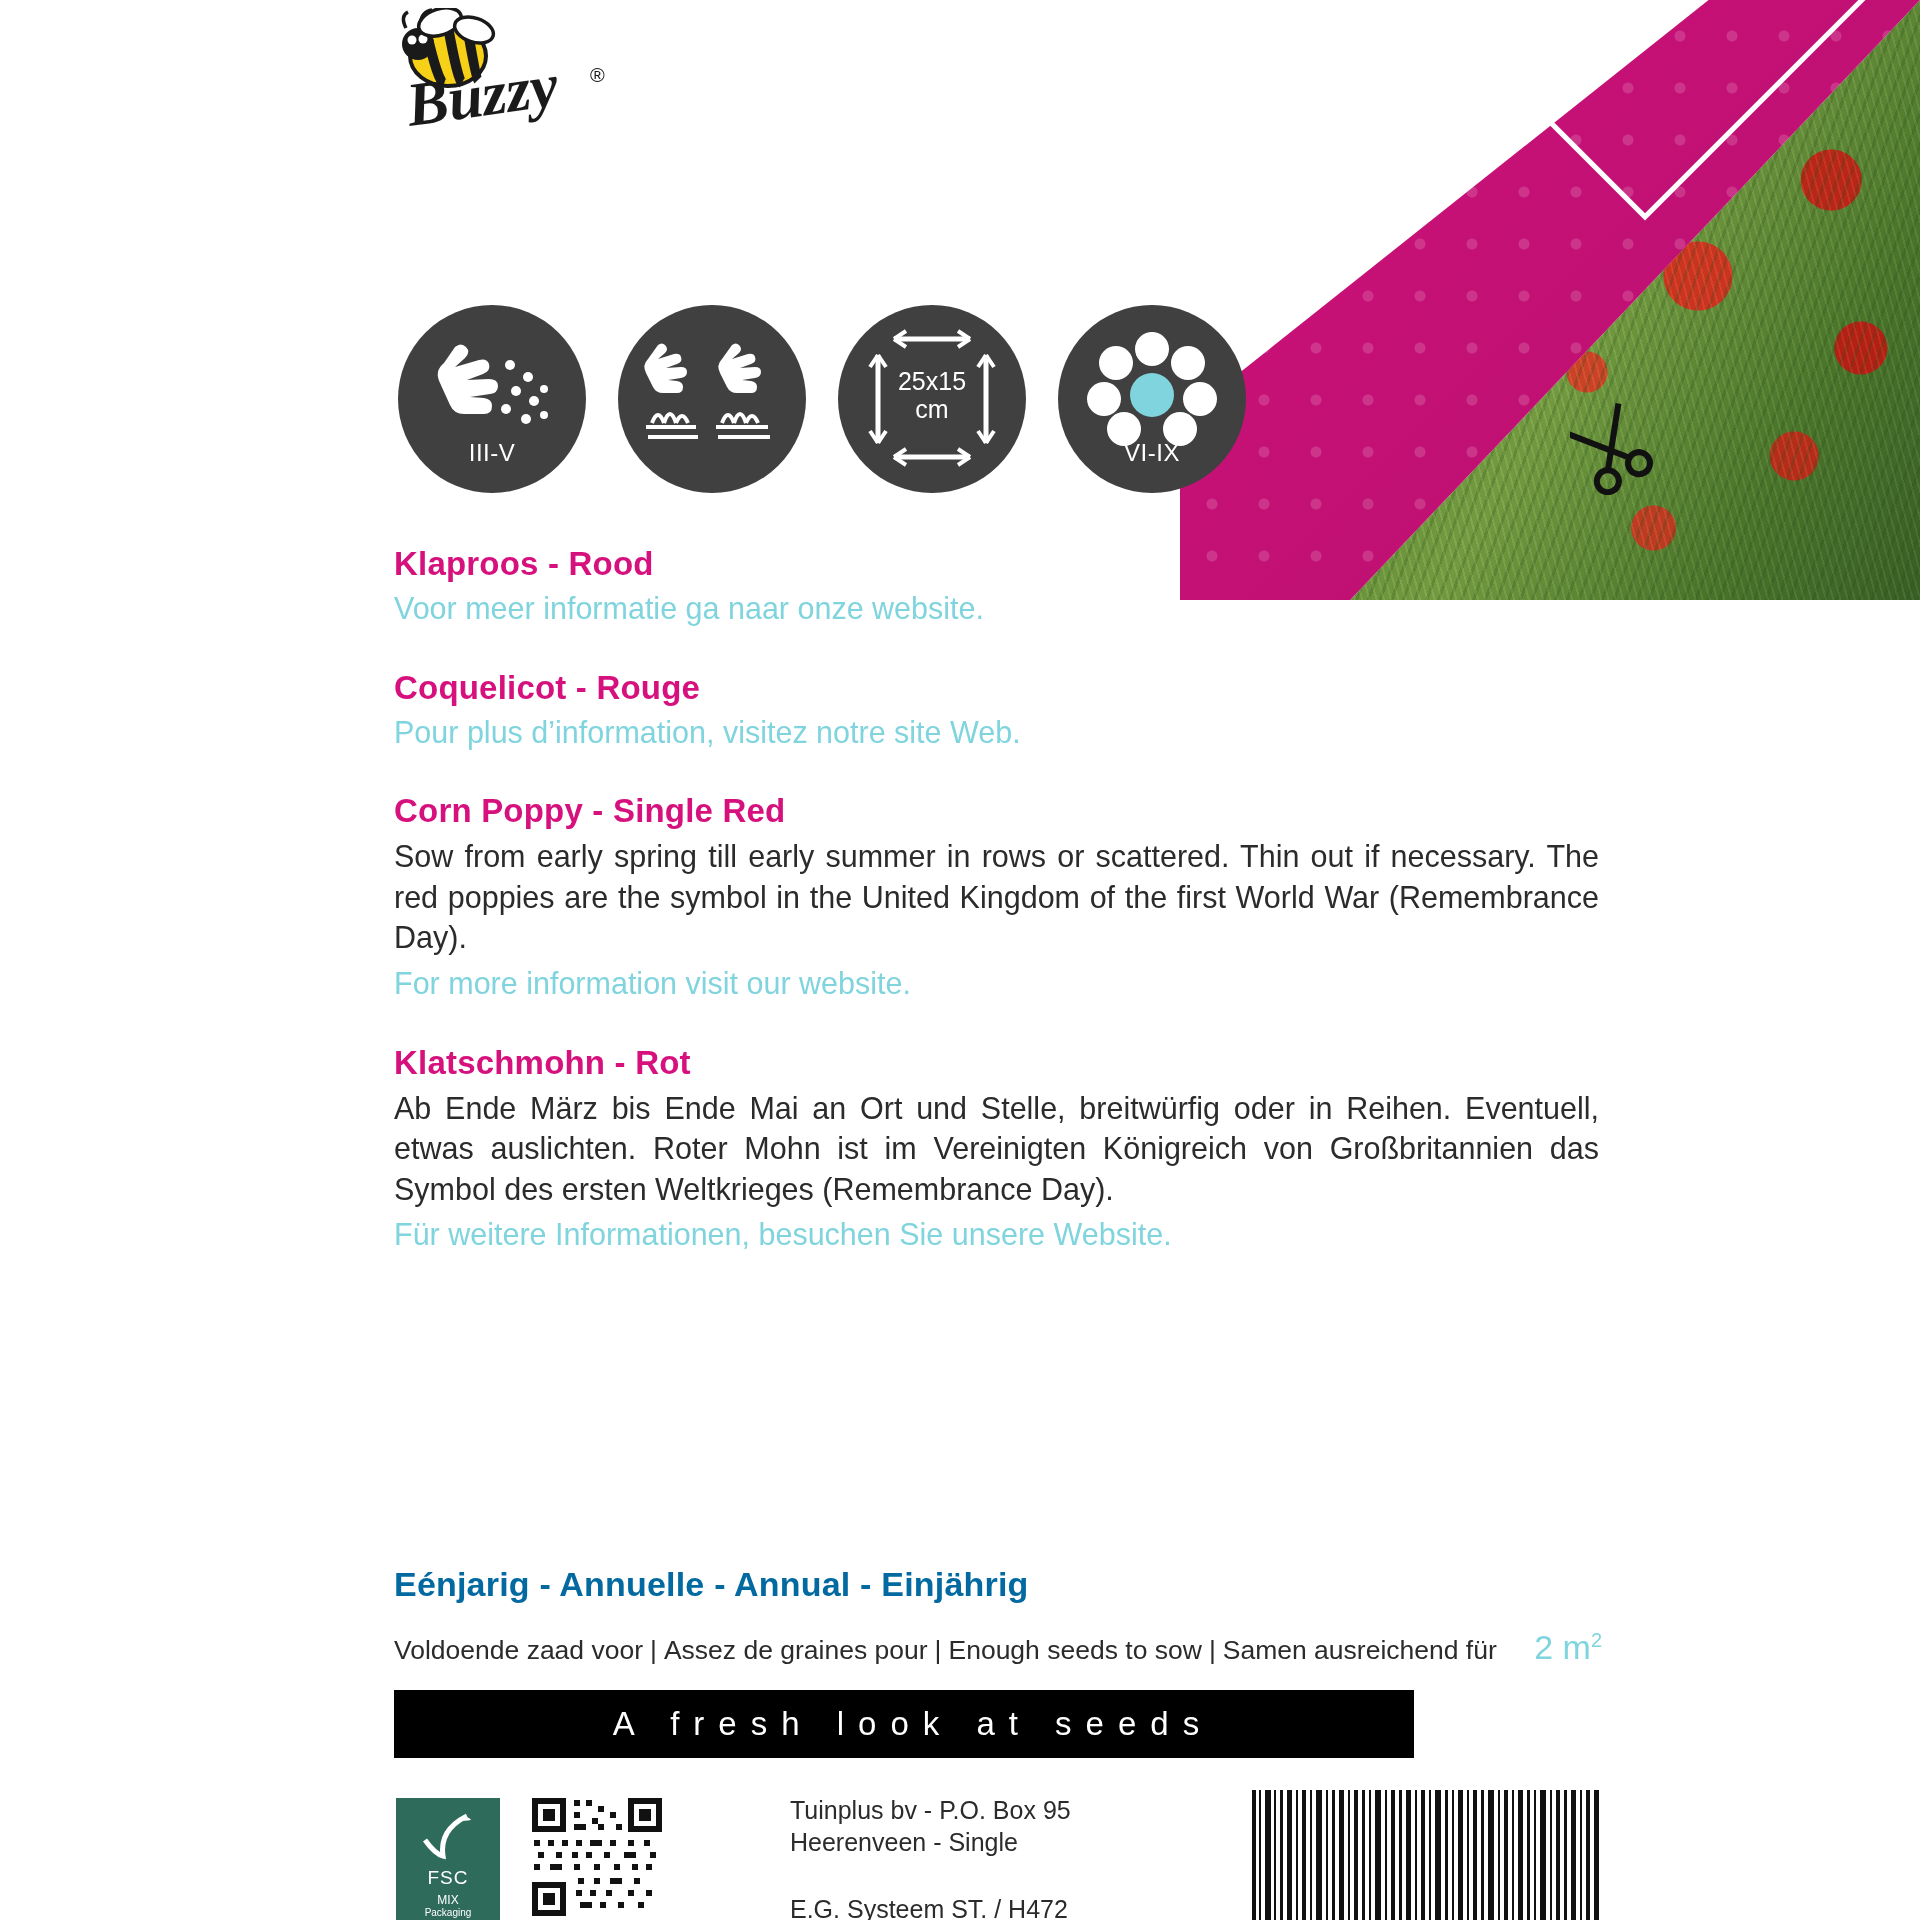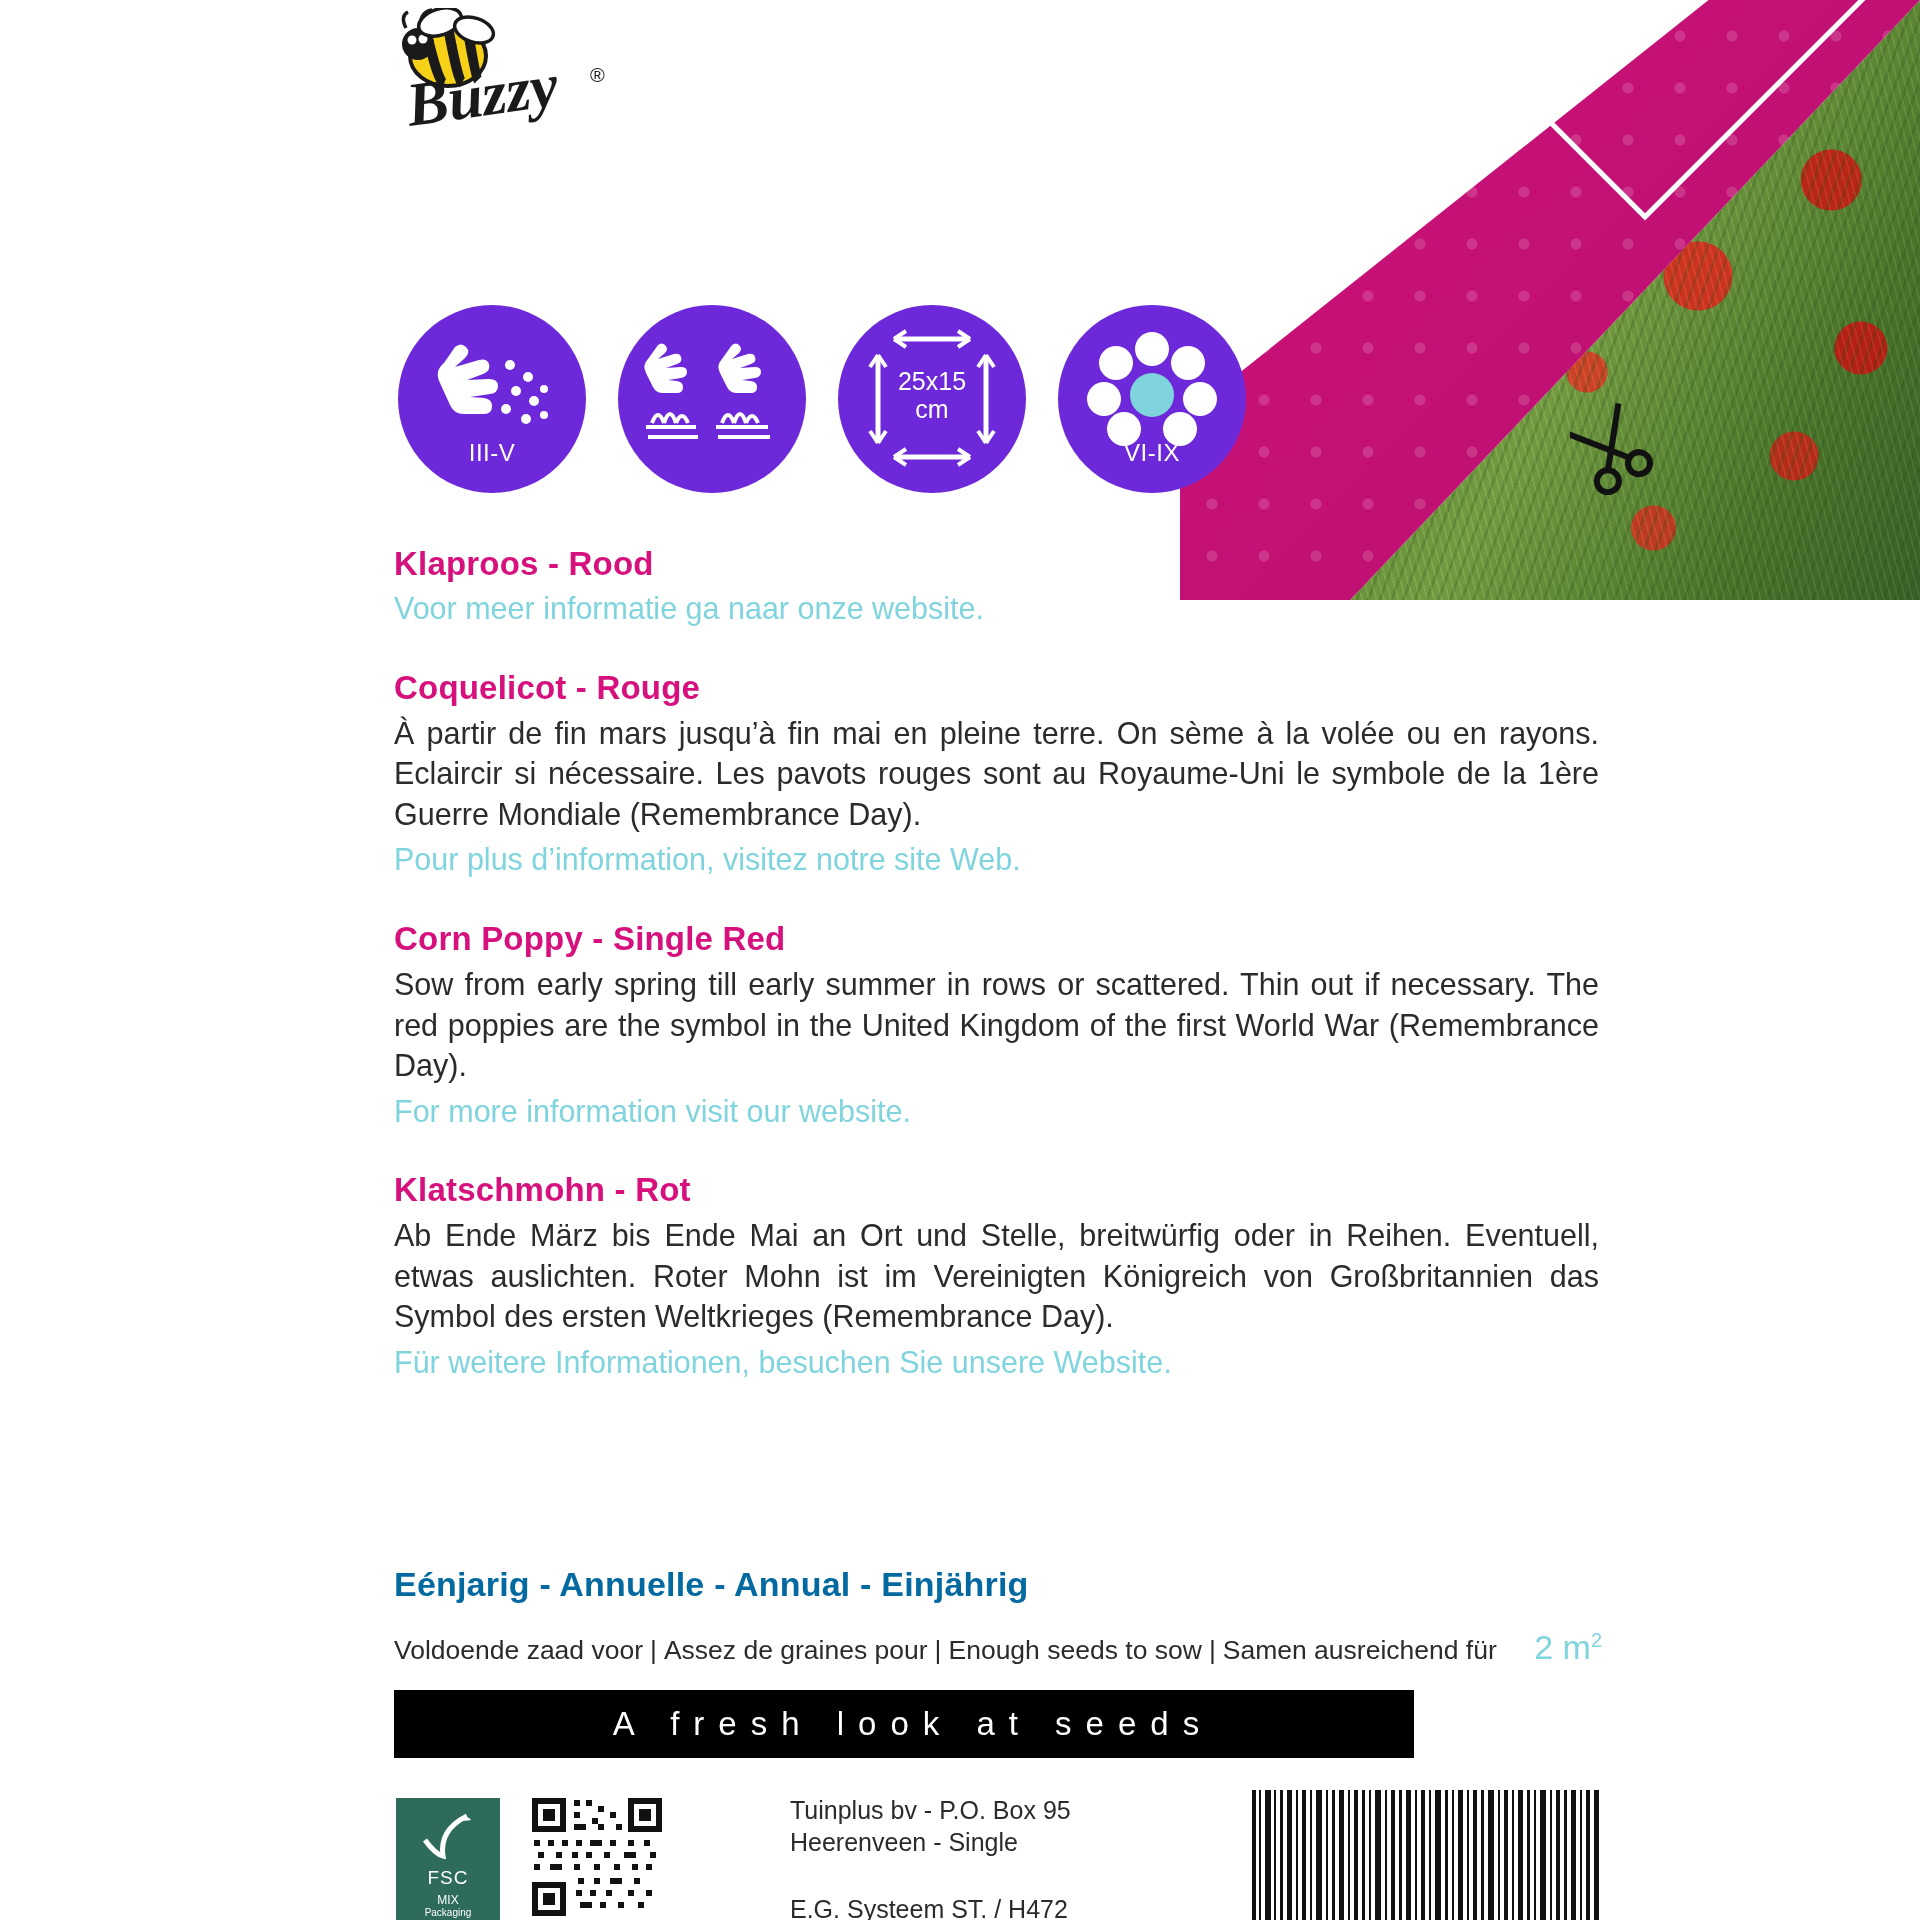--- a/index.html
+++ b/index.html
@@ -108,21 +108,21 @@
     position: absolute;
     left: 398px;
     top: 305px;
     display: flex;
     gap: 32px;
   }
   .icon-circle {
     width: 188px;
     height: 188px;
     border-radius: 50%;
-    background: #6d28d9;
+    background: #404040;
     position: relative;
     color: #ffffff;
   }
   .icon-circle .cap {
     position: absolute;
     bottom: 26px;
     left: 0;
     width: 100%;
     text-align: center;
     font-size: 24px;
@@ -386,21 +386,20 @@
 
 <div class="content">
 
   <div class="block">
     <h2>Klaproos - Rood</h2>
     <p class="web">Voor meer informatie ga naar onze website.</p>
   </div>
 
   <div class="block">
     <h2>Coquelicot - Rouge</h2>
-    <p class="body">À partir de fin mars jusqu’à fin mai en pleine terre. On sème à la volée ou en  rayons. Eclaircir si nécessaire. Les pavots rouges sont au Royaume-Uni  le symbole de la 1ère Guerre Mondiale (Remembrance Day).</p>
     <p class="web">Pour plus d’information, visitez notre site Web.</p>
   </div>
 
   <div class="block">
     <h2>Corn Poppy - Single Red</h2>
     <p class="body">Sow from early spring till early summer in rows or scattered. Thin out if necessary. The red poppies are the symbol in the United Kingdom of the first  World War (Remembrance Day).</p>
     <p class="web">For more information visit our website.</p>
   </div>
 
   <div class="block">

